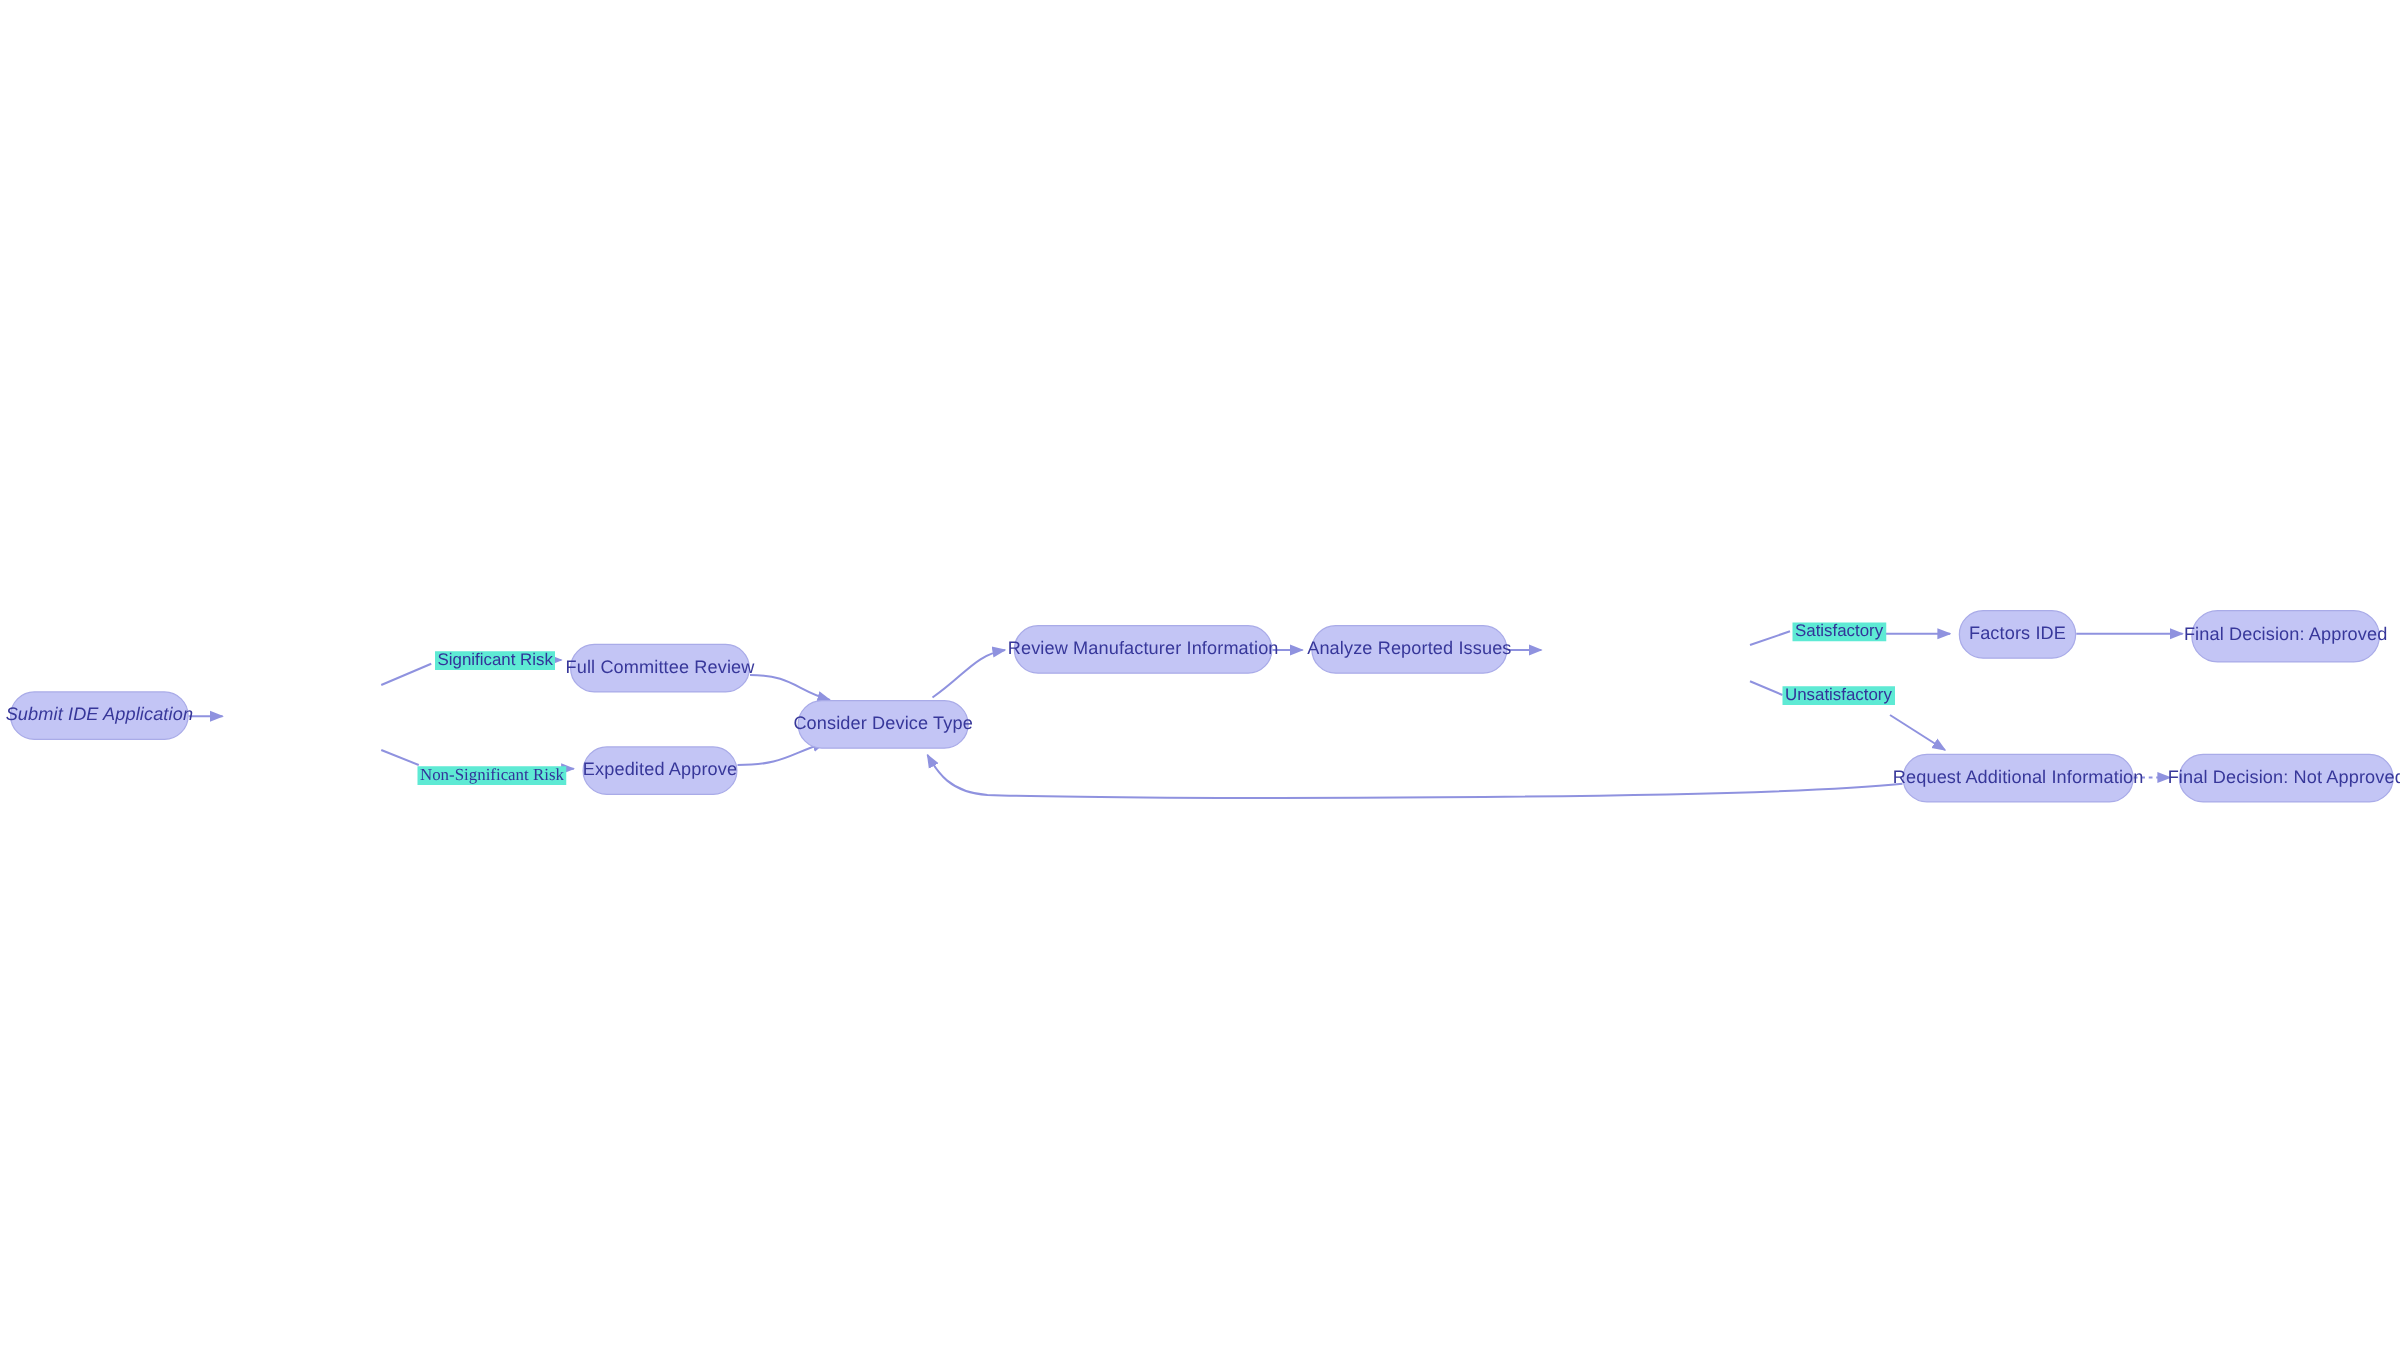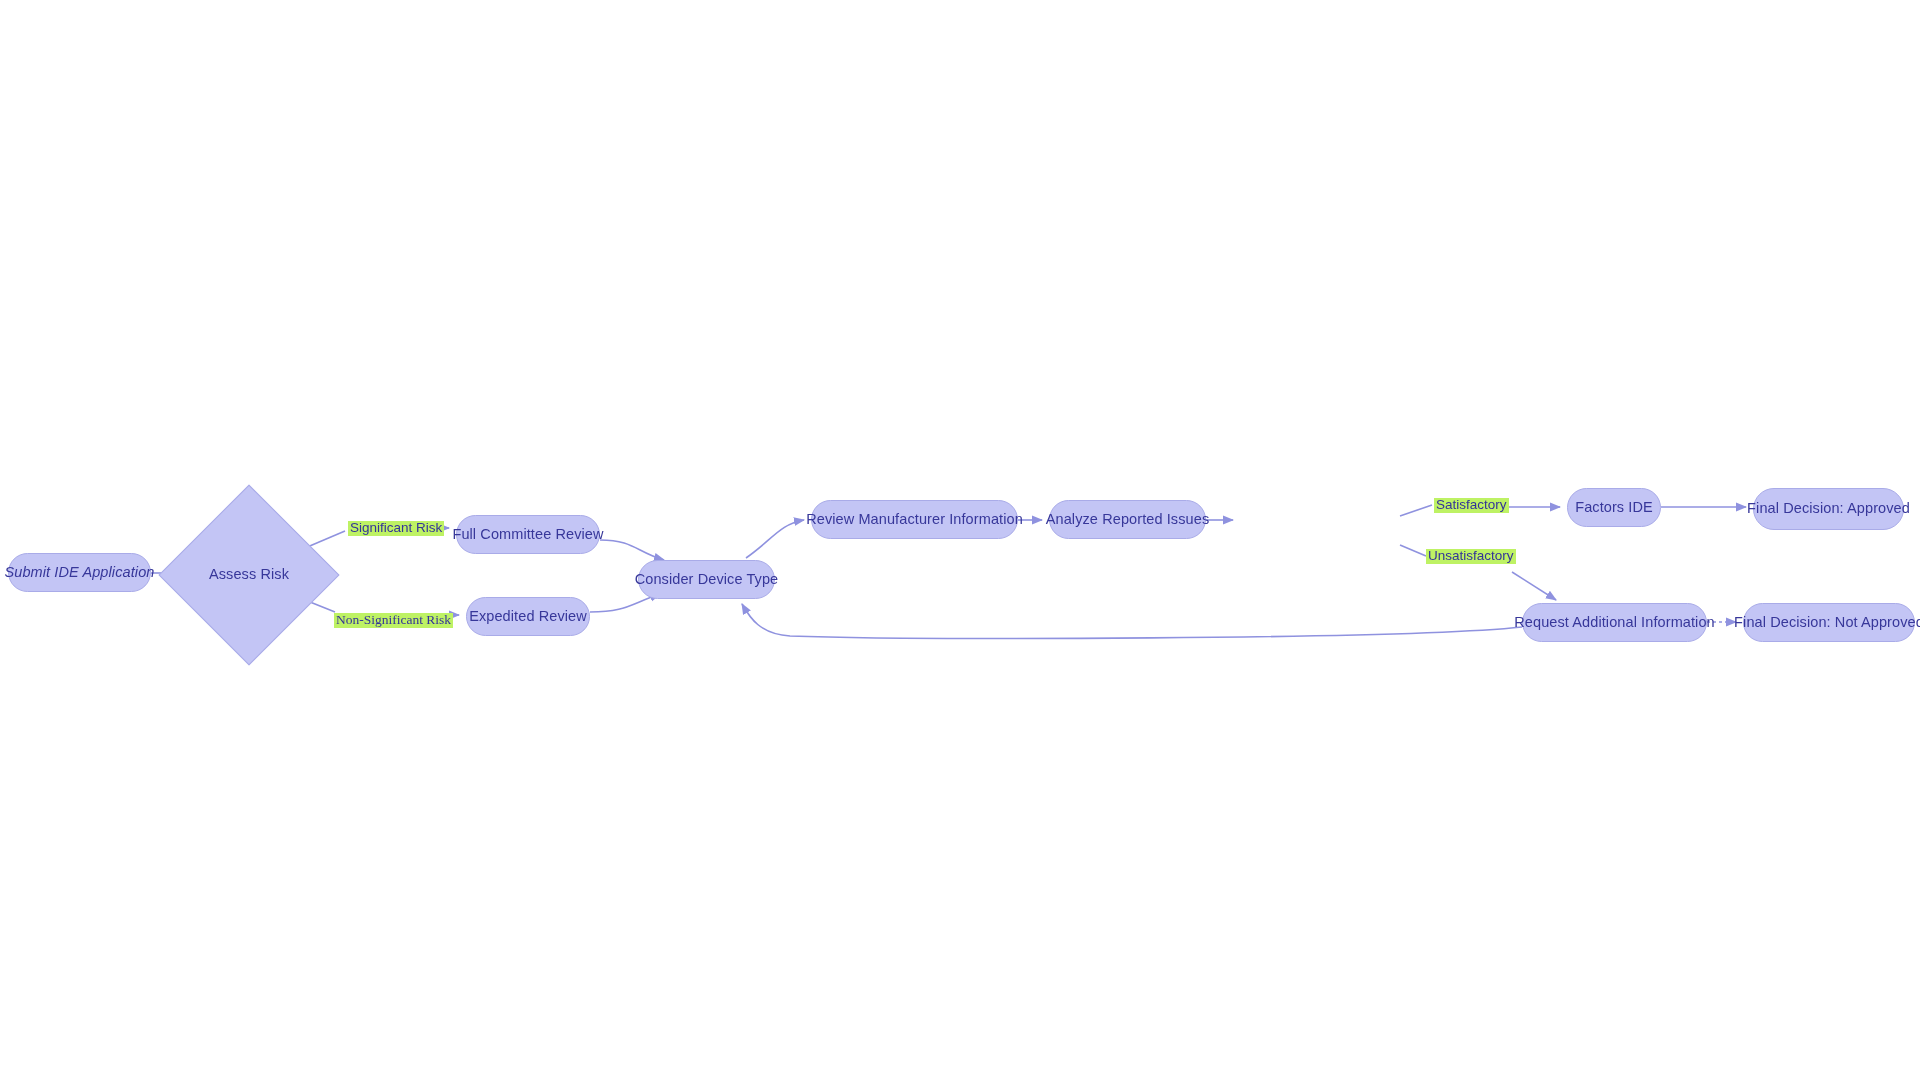--- a/index.html
+++ b/index.html
@@ -61,21 +61,21 @@
   .diamond-label {
     position: relative;
     z-index: 2;
   }
   .edge-label {
     position: absolute;
     color: #333399;
     font-family: "Liberation Sans", sans-serif;
     font-size: 13.5px;
     white-space: nowrap;
-    background: #bef264;
+    background: #5eead4;
     padding: 0 2px;
     line-height: 1.1;
   }
 </style>
 </head>
 <body>
 
 <div id="canvas">
 
   <svg id="edge-layer" viewBox="0 0 1920 1080" width="1920" height="1080" xmlns="http://www.w3.org/2000/svg">
@@ -115,31 +115,27 @@
       <path d="M 1707 622 L 1736 622" stroke-dasharray="3 3" marker-end="url(#arrow)"></path>
 
       <path d="M 1522 627 C 1400 640, 900 640, 790 636 C 760 634, 750 618, 742 604" marker-end="url(#arrow)"></path>
     </g>
   </svg>
 
   <div class="node pill" style="left:8px; top:553px; width:143px; height:39px;font-style:italic;">
     <span>Submit IDE Application</span>
   </div>
 
-  <div class="node diamond" style="left:185px; top:511px; width:128px; height:128px;">
-    <span class="diamond-shape"></span>
-    <span class="diamond-label">Assess Risk</span>
-  </div>
 
   <div class="node pill" style="left:456px; top:515px; width:144px; height:39px;">
     <span>Full Committee Review</span>
   </div>
 
   <div class="node pill" style="left:466px; top:597px; width:124px; height:39px;">
-    <span>Expedited Review</span>
+    <span>Expedited Approve</span>
   </div>
 
   <div class="node pill" style="left:638px; top:560px; width:137px; height:39px;">
     <span>Consider Device Type</span>
   </div>
 
   <div class="node pill" style="left:811px; top:500px; width:207px; height:39px;">
     <span>Review Manufacturer Information</span>
   </div>
 

